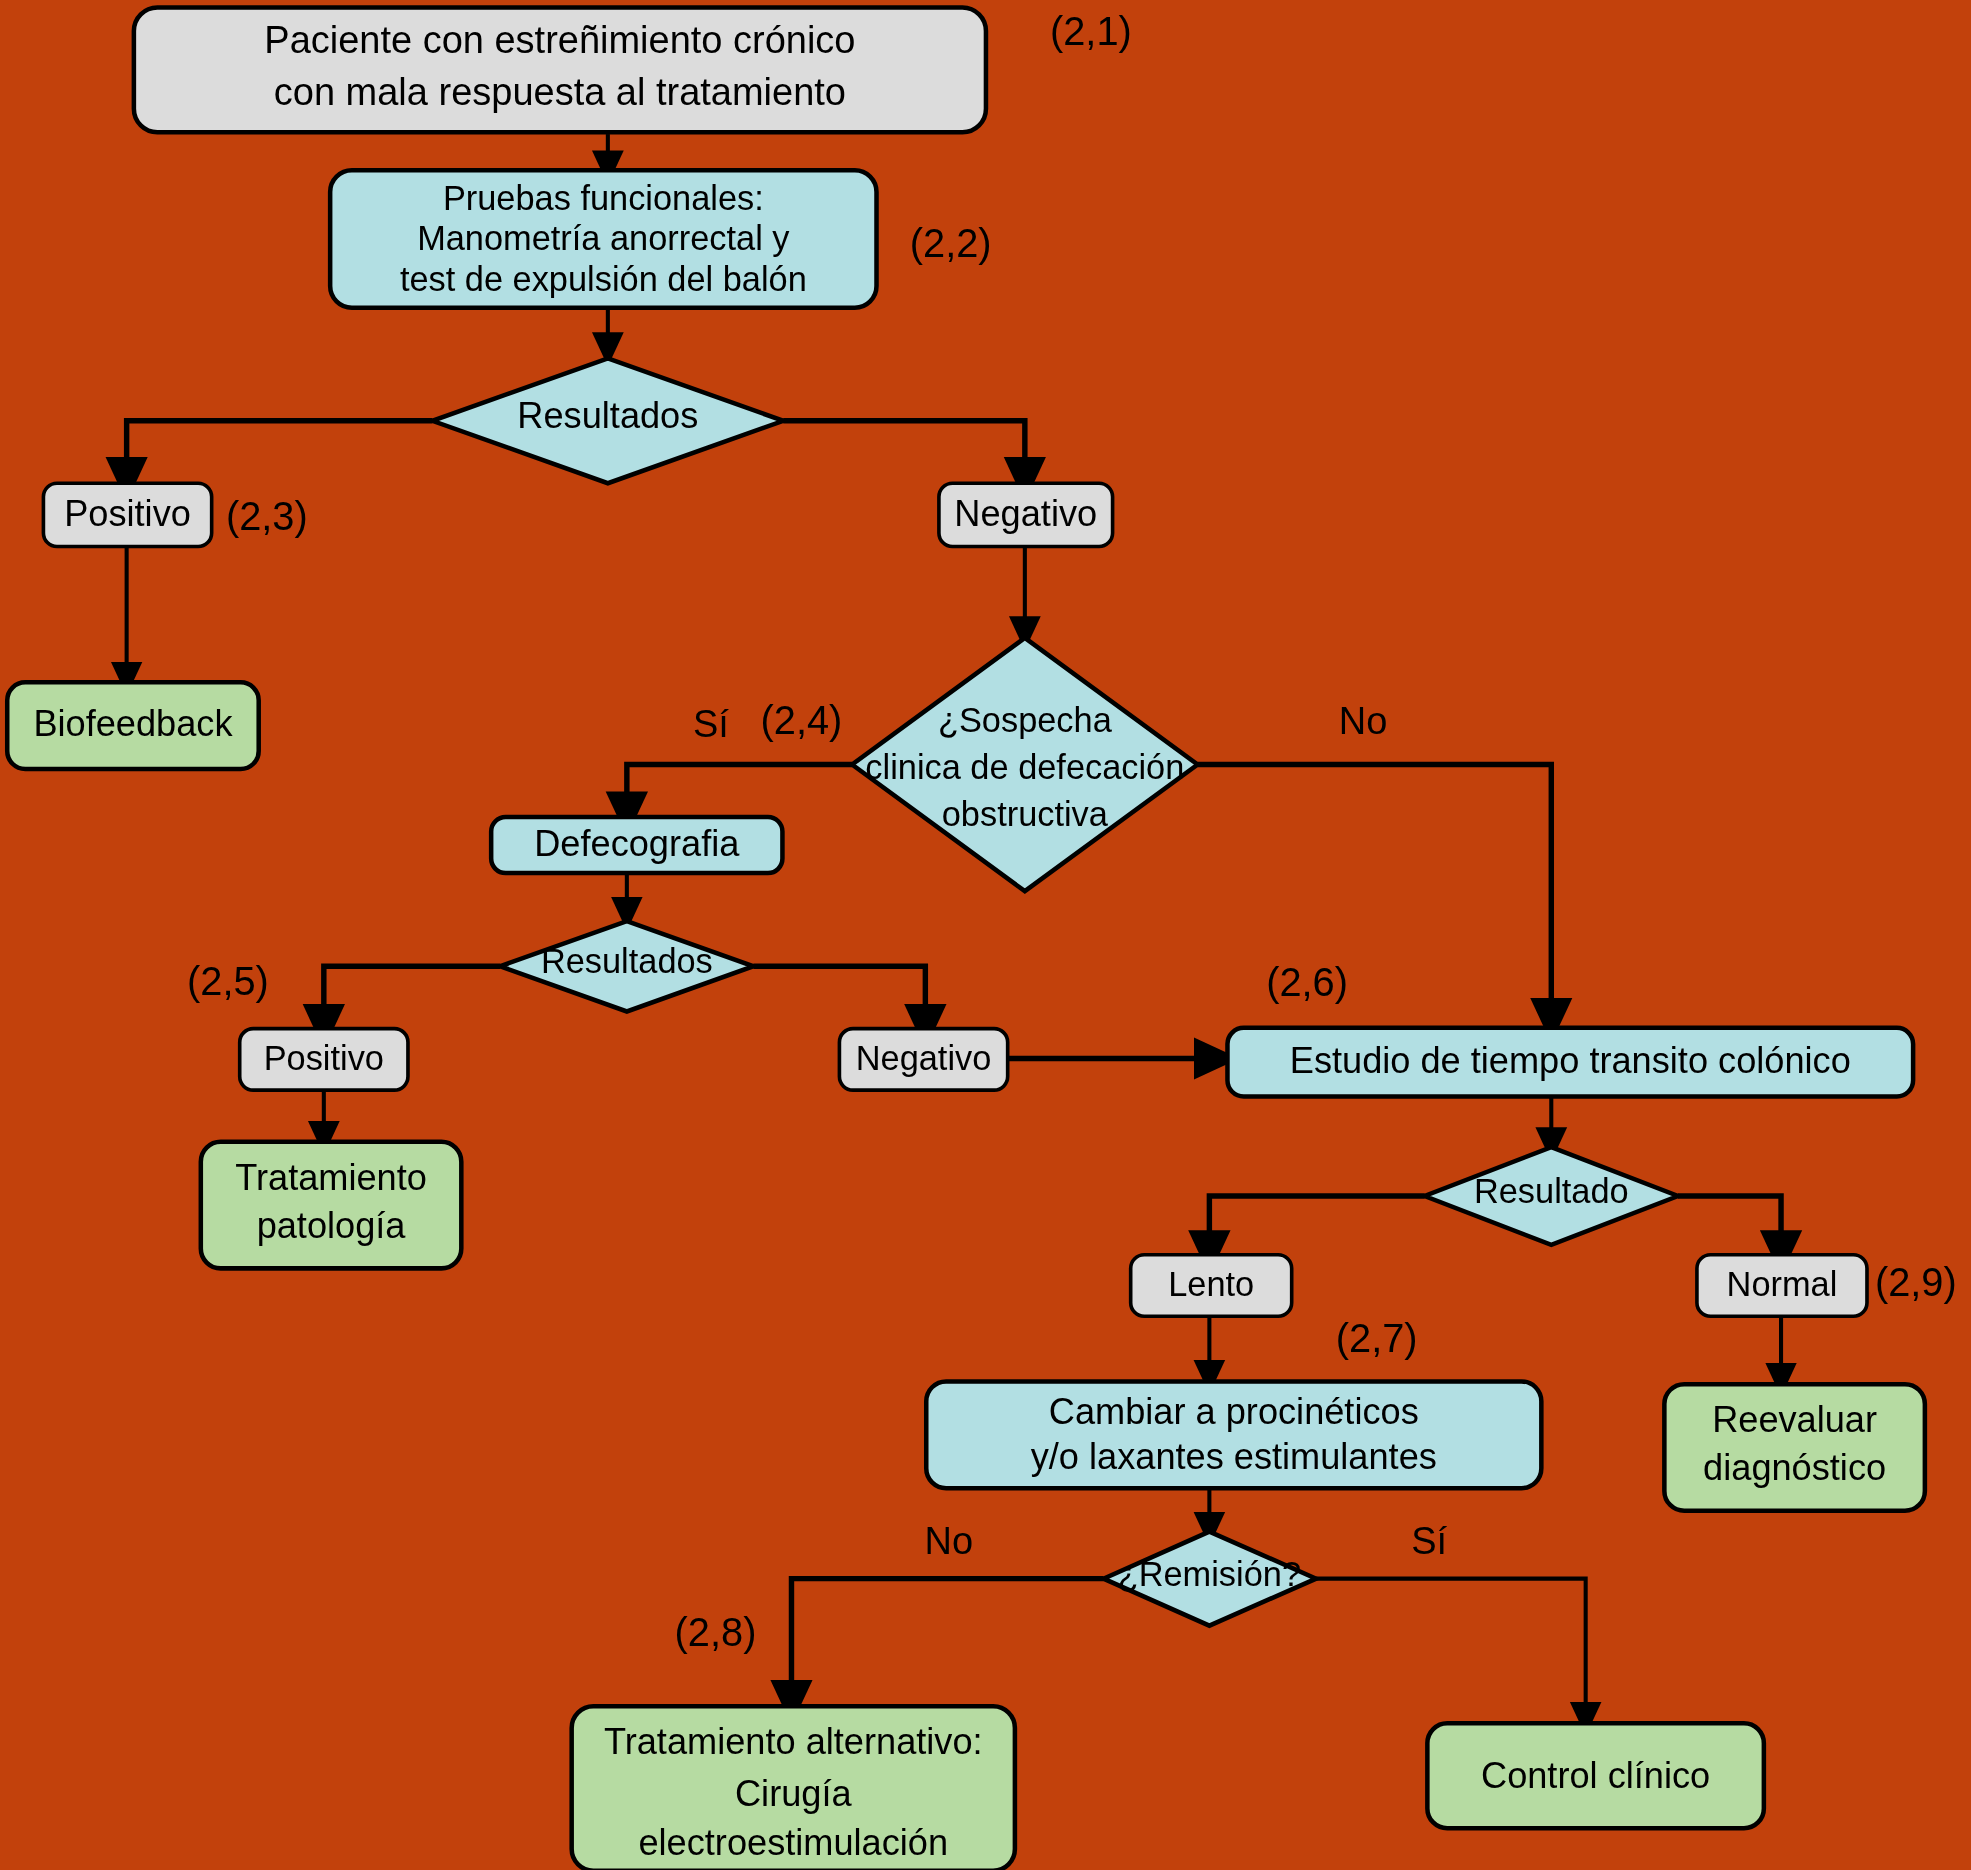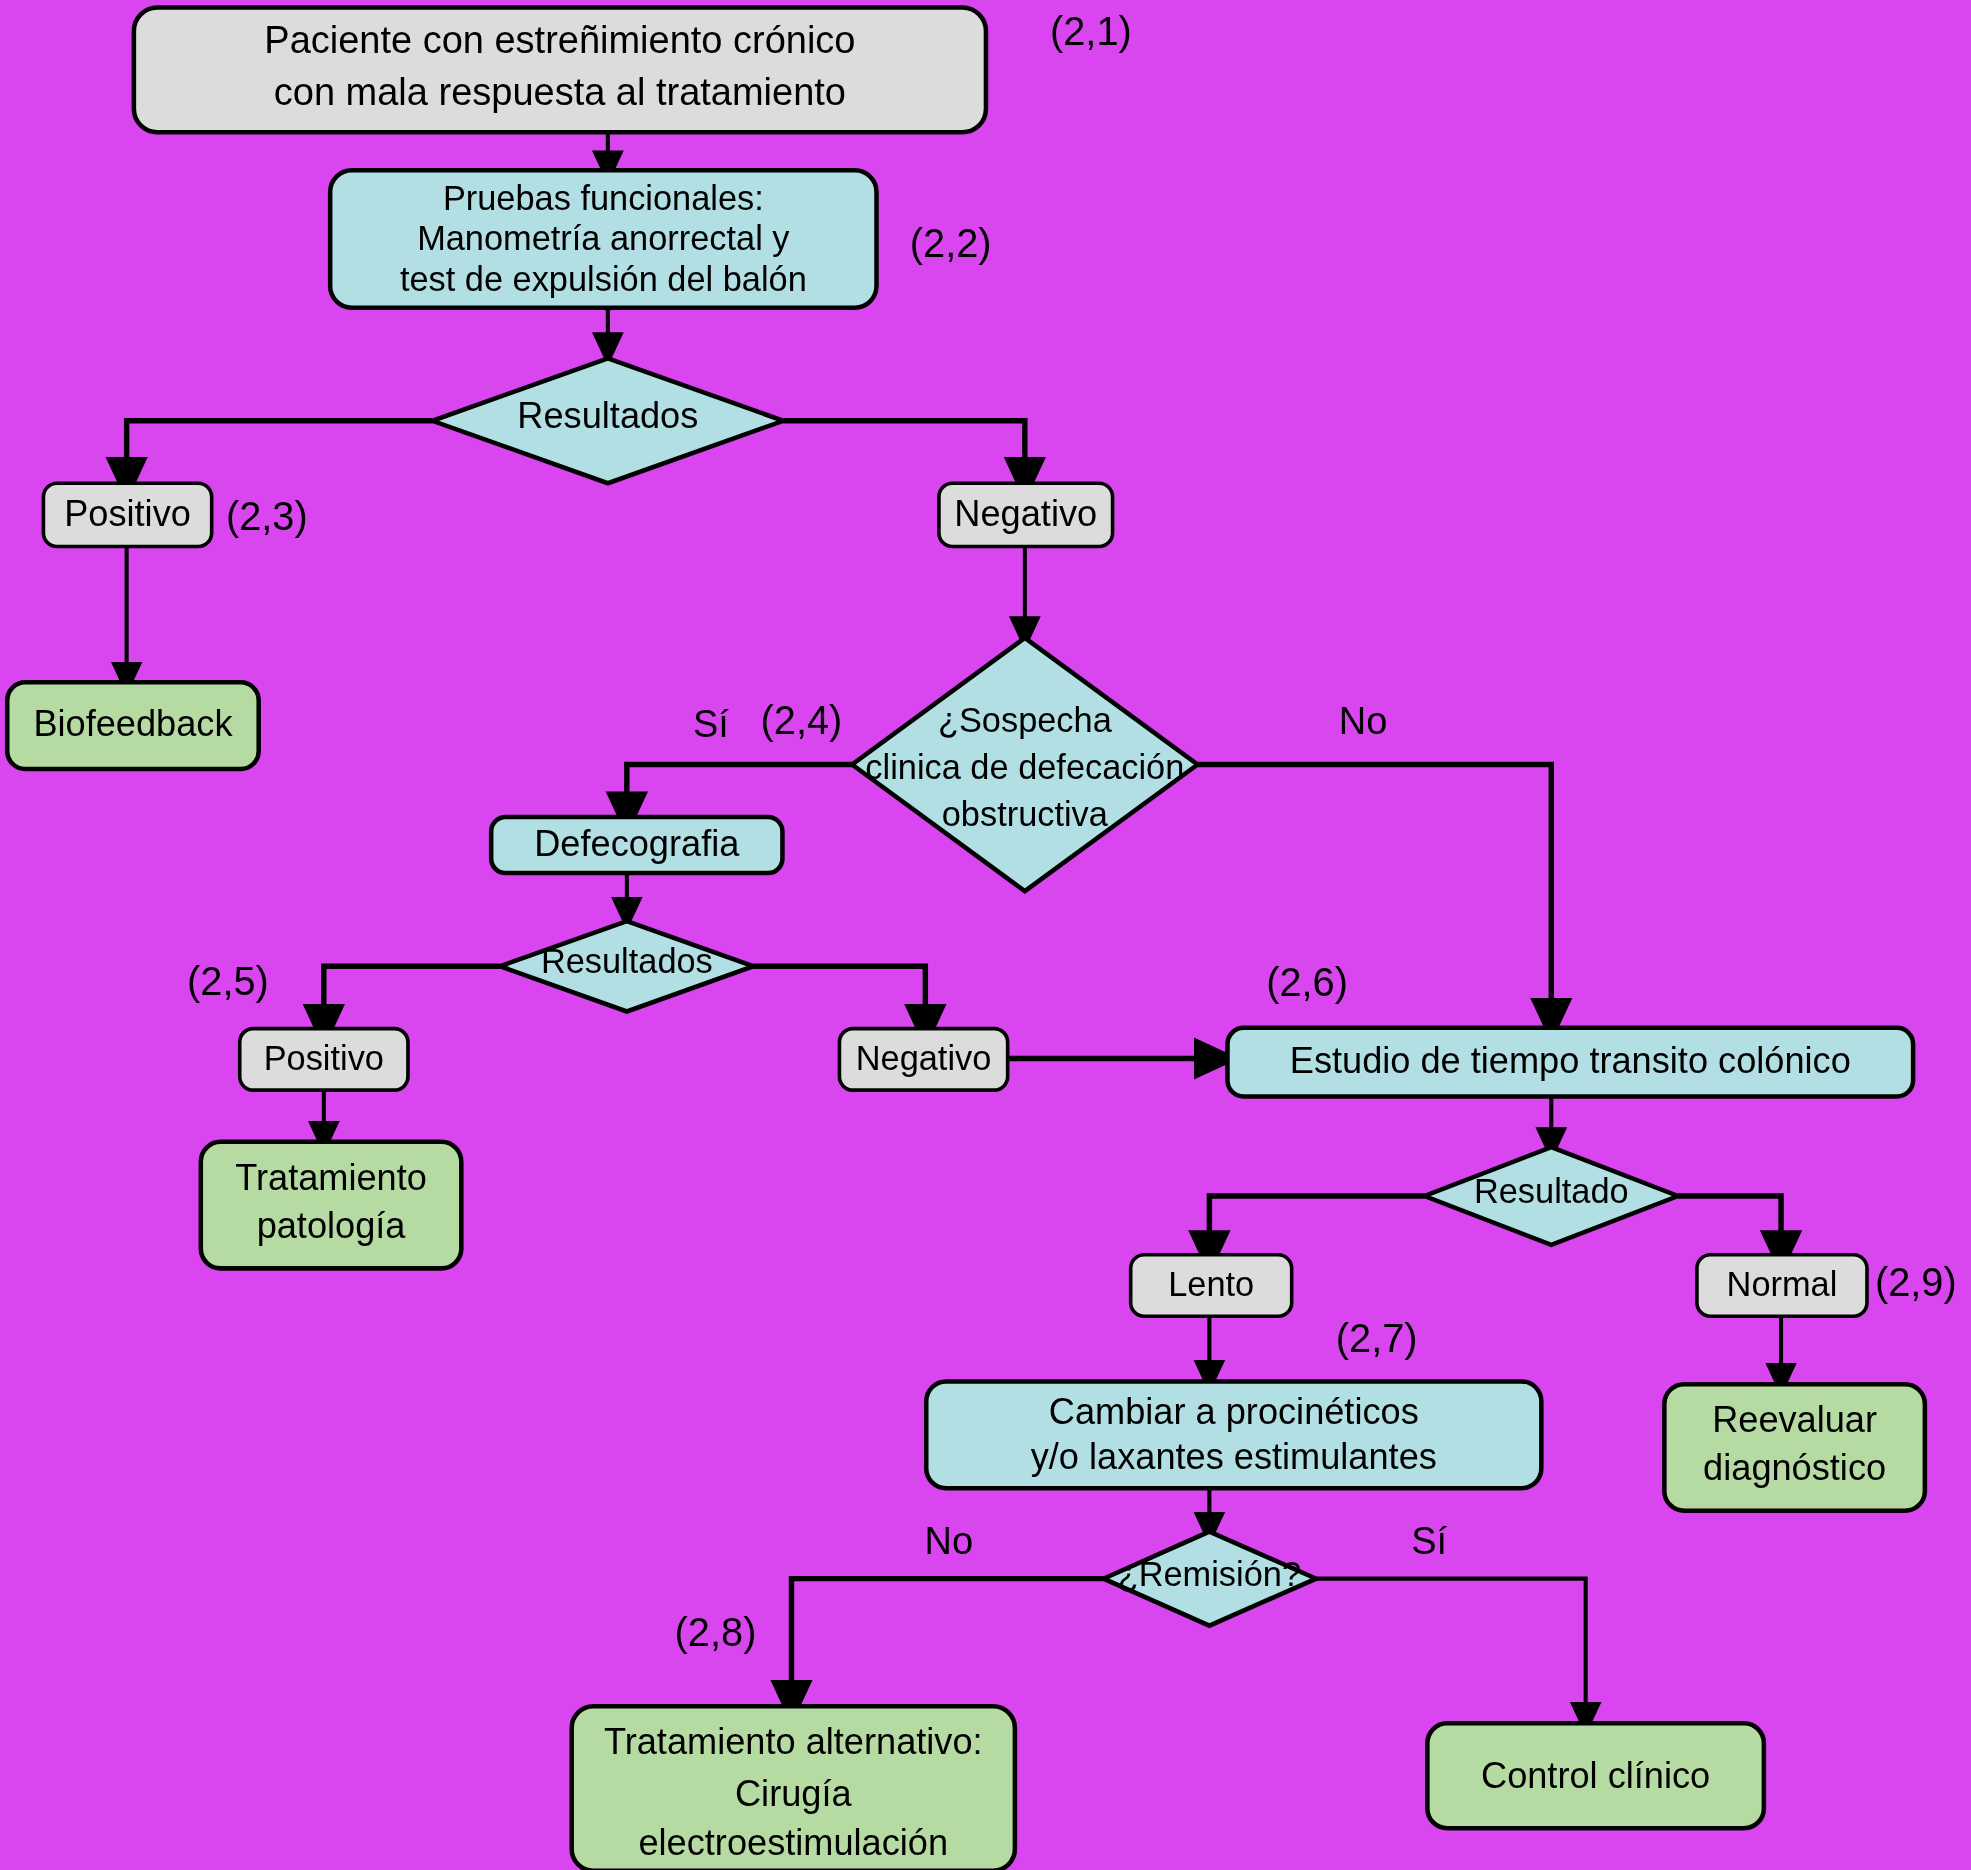--- a/index.html
+++ b/index.html
@@ -7,21 +7,21 @@
     padding: 0;
     background: #ffffff;
   }
   body {
     font-family: "Liberation Sans", sans-serif;
   }
   #diagram-root {
     position: relative;
     width: 1971px;
     height: 1871px;
-    background: #d946ef;
+    background: #c2410c;
     overflow: hidden;
     text-align: center;
   }
   svg.flow {
     display: block;
     width: 1971px;
     height: 1871px;
   }
   .node-text {
     font-family: "Liberation Sans", sans-serif;

